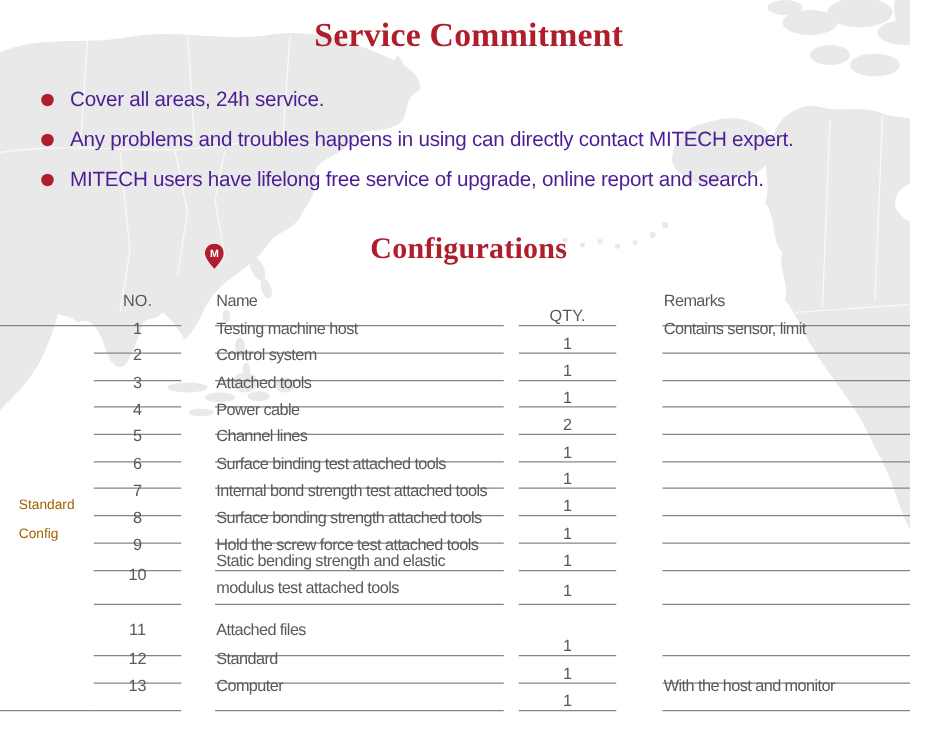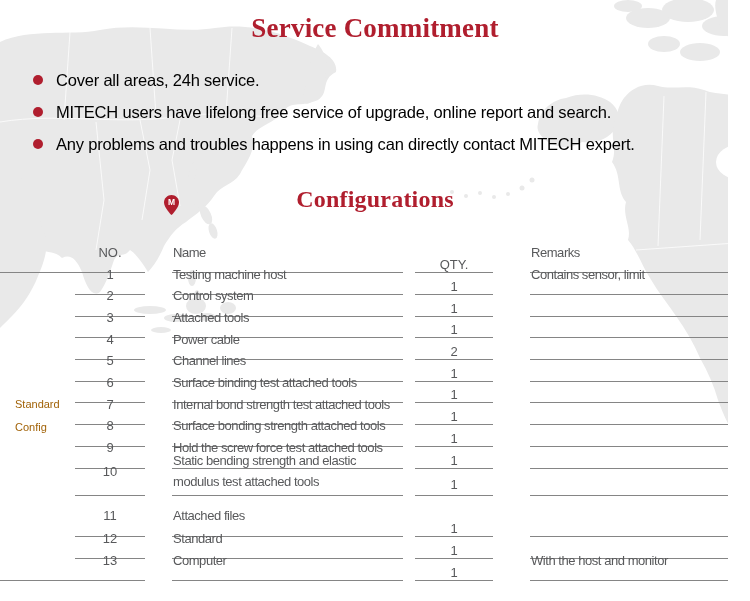--- a/index.html
+++ b/index.html
@@ -21,27 +21,27 @@
   .h-sub {
     position:absolute; top:186px; left:0; width:750px; text-align:center;
     font-family:"Liberation Serif", serif; font-weight:bold;
     font-size:24px; color:#b01e2e; letter-spacing:0.2px;
   }
 
   
   .bullets { position:absolute; top:69px; left:33px; }
   .bullet { display:flex; align-items:center; height:22px; margin-bottom:10px; }
   .dot { width:10px; height:10px; border-radius:50%; background:#b01e2e; margin-right:13px; flex:none; }
-  .btext { font-size:16.5px; color:#000000; letter-spacing:-0.2px; white-space:nowrap; }
+  .btext { font-size:16.5px; color:#4c1d95; letter-spacing:-0.2px; white-space:nowrap; }
 
   
   .pin { position:absolute; left:164px; top:195px; }
 
   
-  .tbl { position:absolute; top:232px; left:0; width:750px; }
+  .tbl { position:absolute; top:220px; left:0; width:750px; }
   .trow {
     display:grid;
     grid-template-columns:75px 70px 27px 231px 12px 78px 37px 207px 13px;
   }
   .th  { height:22px; }
   .r   { height:21.7px; }
   .r2  { height:46.6px; }
   .rb  { height:22.3px; }
   .td  {
     display:flex; align-items:center;
@@ -131,25 +131,25 @@
 
   <div class="h-main">Service Commitment</div>
 
   <div class="bullets">
     <div class="bullet">
       <span class="dot"></span>
       <span class="btext">Cover all areas, 24h service.</span>
     </div>
     <div class="bullet">
       <span class="dot"></span>
-      <span class="btext">MITECH users have lifelong free service of upgrade, online report and search.</span>
+      <span class="btext">Any problems and troubles happens in using can directly contact MITECH expert.</span>
     </div>
     <div class="bullet">
       <span class="dot"></span>
-      <span class="btext">Any problems and troubles happens in using can directly contact MITECH expert.</span>
+      <span class="btext">MITECH users have lifelong free service of upgrade, online report and search.</span>
     </div>
   </div>
 
   <div class="h-sub">Configurations</div>
 
   <svg class="pin" width="15" height="20" viewBox="0 0 15 20" xmlns="http://www.w3.org/2000/svg">
     <path d="M7.5 0 C3.4 0 0 3.3 0 7.4 C0 12.8 7.5 20 7.5 20 C7.5 20 15 12.8 15 7.4 C15 3.3 11.6 0 7.5 0 Z" fill="#b01e2e"></path>
     <text x="7.5" y="10.4" text-anchor="middle" font-size="8.5" font-weight="bold" fill="#ffffff" font-family="Liberation Sans, sans-serif">M</text>
   </svg>
 

